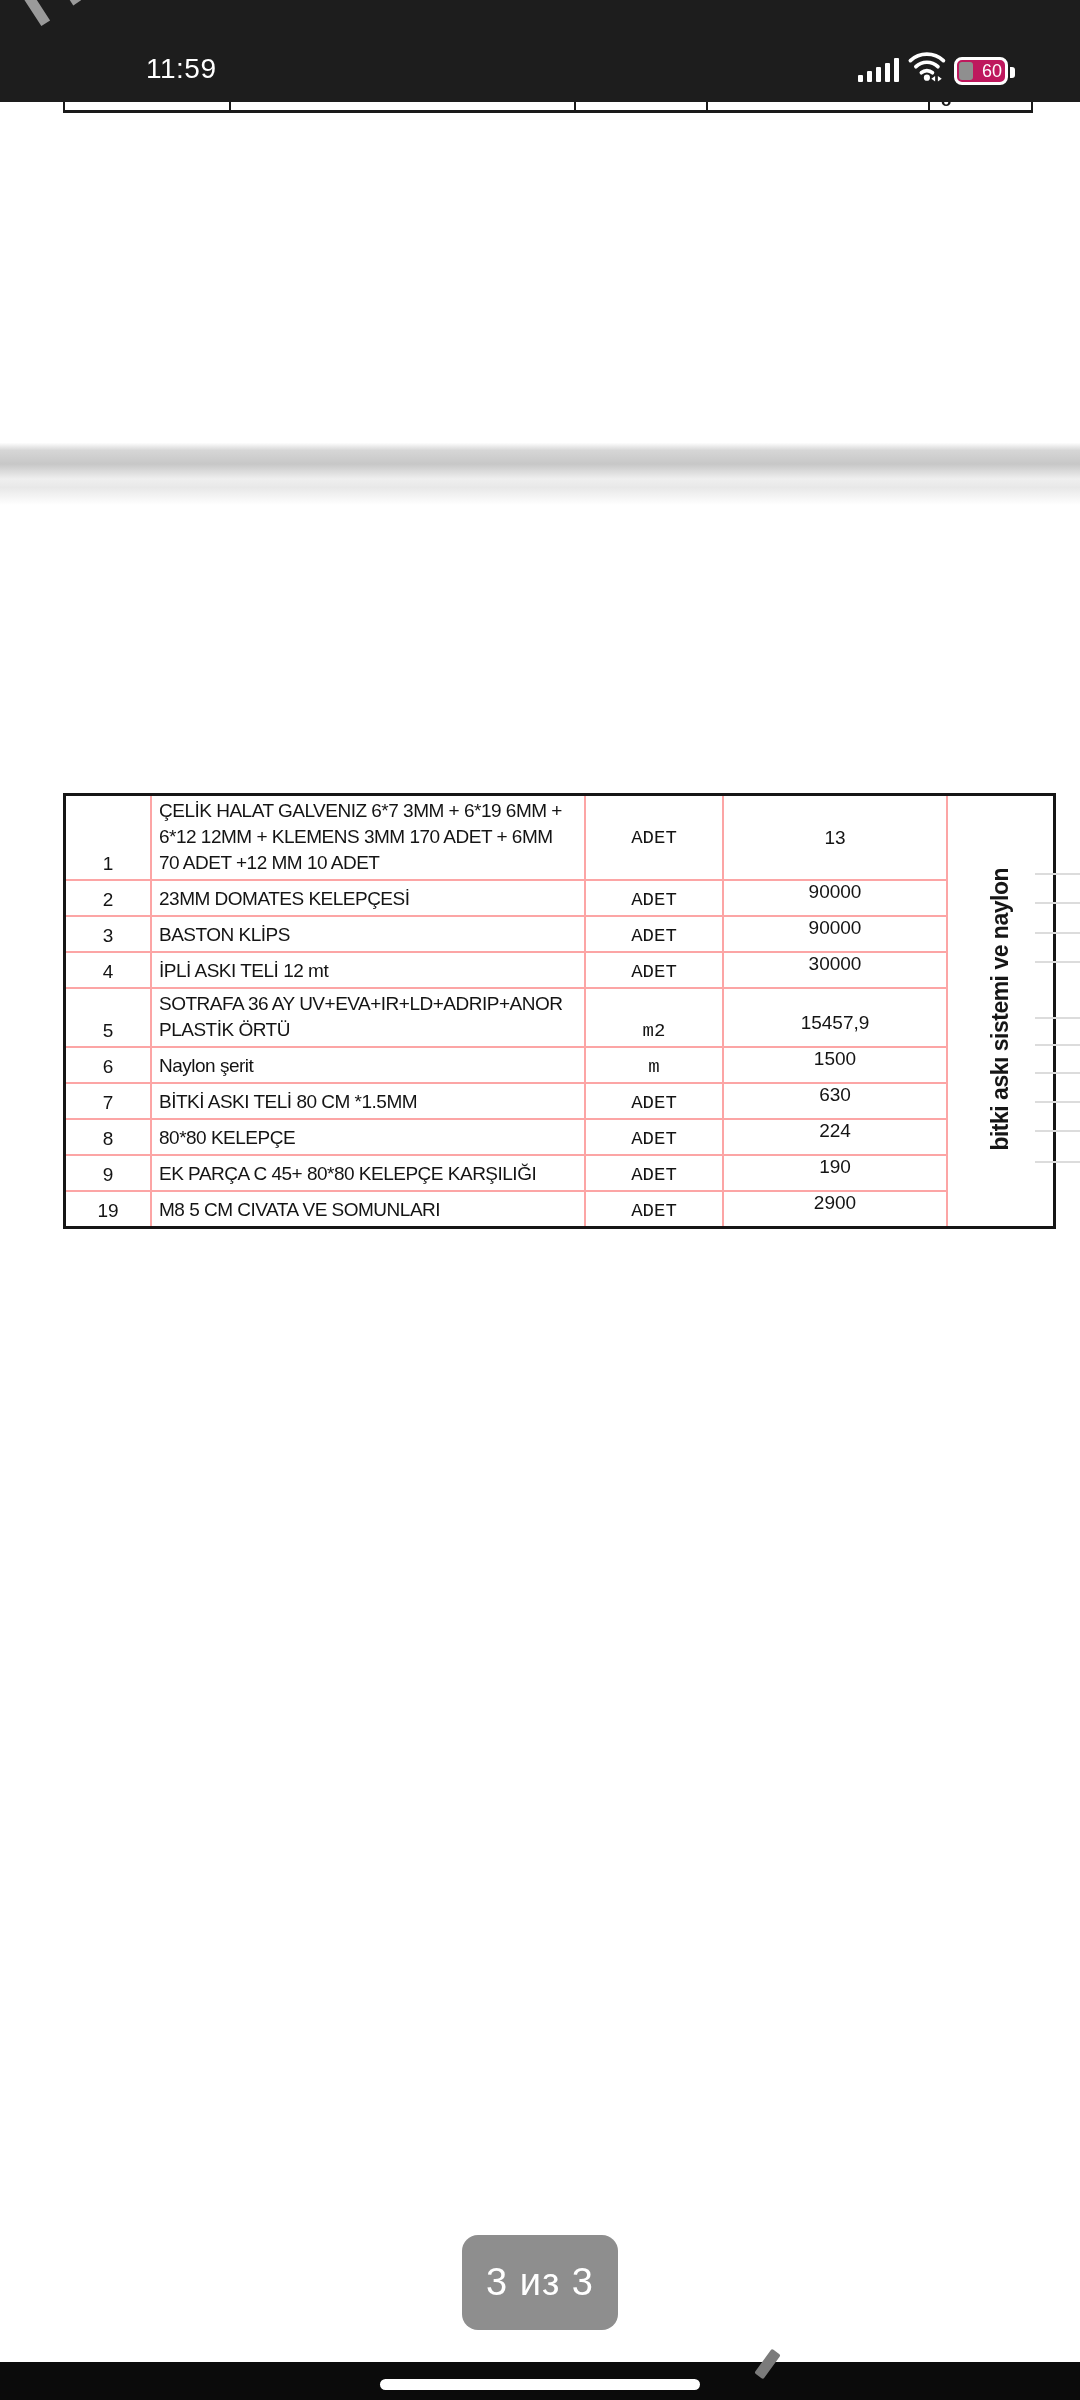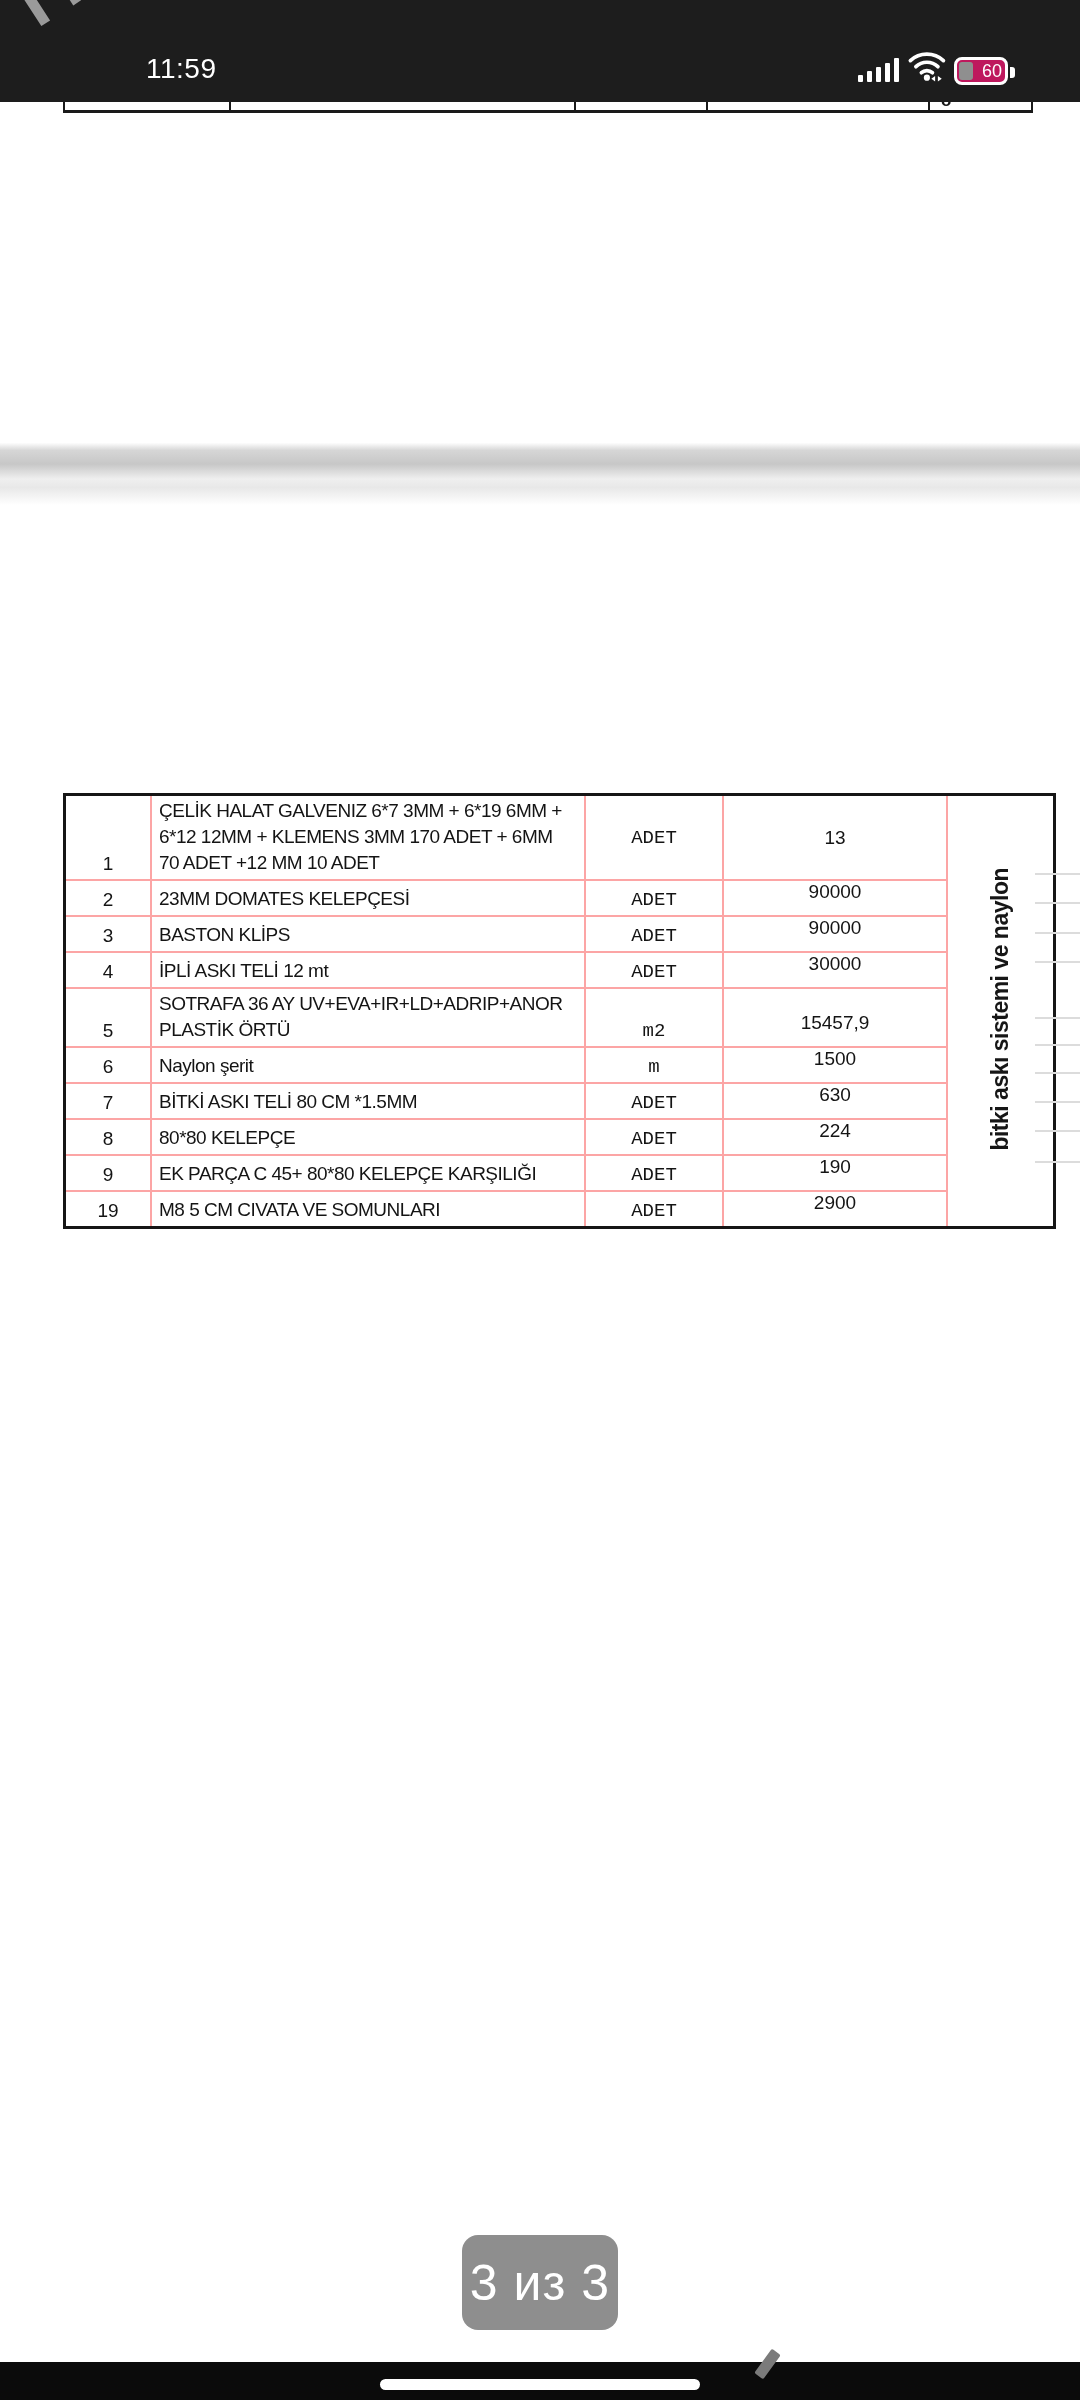--- a/index.html
+++ b/index.html
@@ -90,21 +90,21 @@
 
   
   .gl{position:absolute;left:1035px;width:45px;height:2px;background:#dcdcdc;}
 
   
   .pager{
     position:absolute;left:50%;top:2235px;transform:translateX(-50%);
     width:156px;height:95px;background:#8e8e8e;border-radius:16px;
     display:flex;align-items:center;justify-content:center;z-index:6;
   }
-  .pager-text{color:#ffffff;font-size:50px;font-weight:300;letter-spacing:1px;}
+  .pager-text{color:#ffffff;font-size:38px;font-weight:300;letter-spacing:1px;}
 
   
   .nav-bar{position:absolute;left:0;top:2362px;width:1080px;height:38px;background:#0b0b0b;z-index:7;}
   .home-pill{position:absolute;left:380px;top:17px;width:320px;height:11px;background:#ffffff;border-radius:6px;}
 </style>
 </head>
 <body>
 
 <div class="screen">
 

